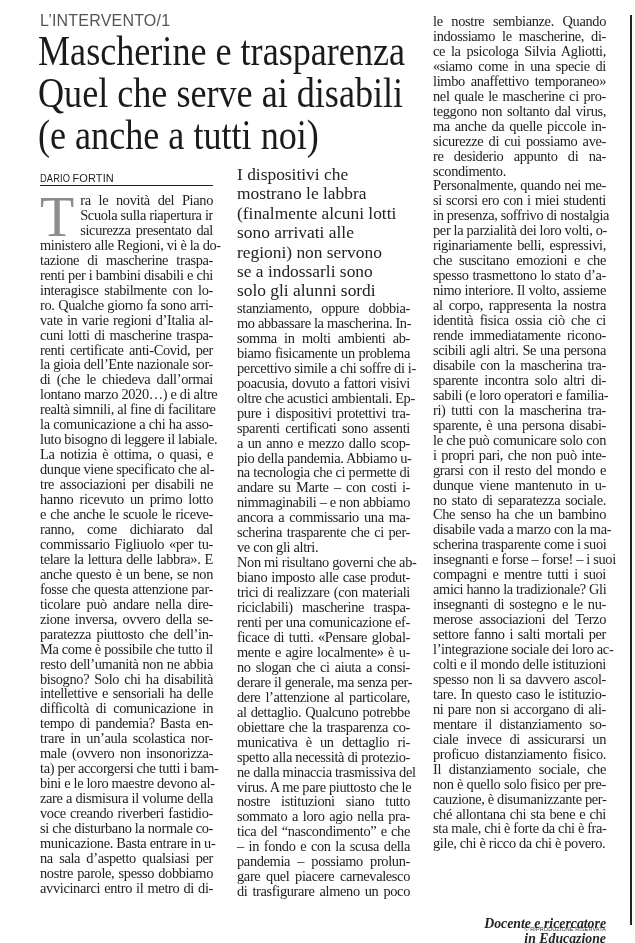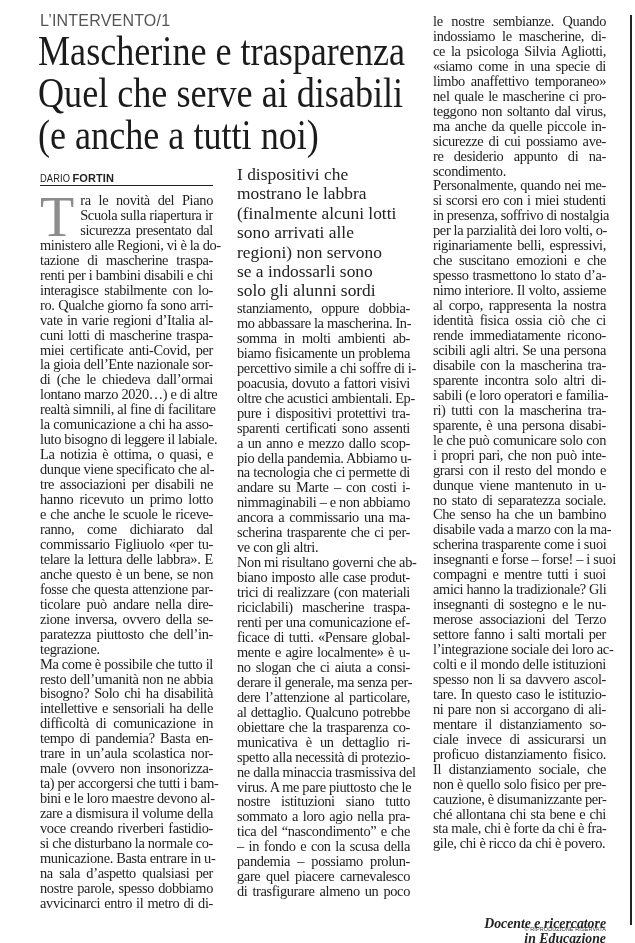--- a/index.html
+++ b/index.html
@@ -2,21 +2,21 @@
 <html><head>
   <meta charset="utf-8">
   <style>
     html, body { margin: 0; padding: 0; background: #ffffff; }
     body { width: 635px; height: 943px; position: relative; overflow: hidden; color: #1e1e1e; }
     .kicker { position: absolute; left: 40px; top: 12px; font-family: "Liberation Sans", sans-serif; font-weight: normal; font-size: 16px; color: #555555; letter-spacing: 0.2px; }
     .headline { position: absolute; left: 38px; top: 30px; width: 380px; font-family: "Liberation Serif", serif; font-size: 42px; line-height: 42px; color: #1b1b1b; transform: scaleX(0.86); transform-origin: left top; white-space: nowrap; }
     .headline div { margin: 0; }
     .byline { position: absolute; left: 40px; top: 172px; width: 173px; border-bottom: 1.5px solid #222; padding-bottom: 1px; font-family: "Liberation Sans", sans-serif; font-size: 11px; color: #222; letter-spacing: 0.1px; }
     .byline .first { transform: scaleX(0.85); display: inline-block; transform-origin: left; }
-    .byline .last { font-weight: bold; margin-left: -6px; text-align: right; }
+    .byline .last { font-weight: normal; margin-left: -6px; text-align: right; }
     .col { position: absolute; font-family: "Liberation Serif", serif; font-size: 14.4px; line-height: 14.95px; color: #222; text-align: justify; }
     .col .line { display: block; white-space: nowrap; text-align: justify; text-align-last: justify; letter-spacing: -0.35px; }
     .col .line.last { text-align-last: left; }
     #col1 { left: 40px; top: 193px; width: 173px; }
     #col2 { left: 237px; top: 301px; width: 173px; }
     #col3 { left: 433px; top: 14px; width: 173px; }
     .dropcap { float: left; font-family: "Liberation Serif", serif; font-size: 56px; line-height: 44px; color: #8c8c8c; margin: 2px 6px -4px 0; height: 44px; }
     .pullquote { position: absolute; left: 237px; top: 165px; width: 173px; font-family: "Liberation Serif", serif; font-size: 17.4px; line-height: 19.4px; color: #222; }
     .pullquote span { display: block; white-space: nowrap; }
     .signature { position: absolute; left: 433px; top: 917px; width: 173px; text-align: right; font-family: "Liberation Serif", serif; font-style: italic; font-weight: bold; font-size: 13.8px; line-height: 14.8px; color: #222; }
@@ -45,41 +45,40 @@
 <span class="line" style="display: block; overflow: hidden;">ra le novità del Piano</span>
     <span class="line" style="display: block; overflow: hidden;">Scuola sulla riapertura in</span>
     <span class="line" style="display: block; overflow: hidden;">sicurezza presentato dal</span>
     <span class="line">ministero alle Regioni, vi è la do-</span>
     <span class="line">tazione di mascherine traspa-</span>
     <span class="line">renti per i bambini disabili e chi</span>
     <span class="line">interagisce stabilmente con lo-</span>
     <span class="line">ro. Qualche giorno fa sono arri-</span>
     <span class="line">vate in varie regioni d’Italia al-</span>
     <span class="line">cuni lotti di mascherine traspa-</span>
-    <span class="line">miei certificate anti-Covid, per</span>
+    <span class="line">renti certificate anti-Covid, per</span>
     <span class="line">la gioia dell’Ente nazionale sor-</span>
     <span class="line">di (che le chiedeva dall’ormai</span>
     <span class="line">lontano marzo 2020…) e di altre</span>
     <span class="line">realtà simnili, al fine di facilitare</span>
     <span class="line">la comunicazione a chi ha asso-</span>
     <span class="line">luto bisogno di leggere il labiale.</span>
     <span class="line">La notizia è ottima, o quasi, e</span>
     <span class="line">dunque viene specificato che al-</span>
     <span class="line">tre associazioni per disabili ne</span>
     <span class="line">hanno ricevuto un primo lotto</span>
     <span class="line">e che anche le scuole le riceve-</span>
     <span class="line">ranno, come dichiarato dal</span>
     <span class="line">commissario Figliuolo «per tu-</span>
     <span class="line">telare la lettura delle labbra». E</span>
     <span class="line">anche questo è un bene, se non</span>
     <span class="line">fosse che questa attenzione par-</span>
     <span class="line">ticolare può andare nella dire-</span>
     <span class="line">zione inversa, ovvero della se-</span>
     <span class="line">paratezza piuttosto che dell’in-</span>
-    <span class="line last">tegrazione.</span>
     <span class="line">Ma come è possibile che tutto il</span>
     <span class="line">resto dell’umanità non ne abbia</span>
     <span class="line">bisogno? Solo chi ha disabilità</span>
     <span class="line">intellettive e sensoriali ha delle</span>
     <span class="line">difficoltà di comunicazione in</span>
     <span class="line">tempo di pandemia? Basta en-</span>
     <span class="line">trare in un’aula scolastica nor-</span>
     <span class="line">male (ovvero non insonorizza-</span>
     <span class="line">ta) per accorgersi che tutti i bam-</span>
     <span class="line">bini e le loro maestre devono al-</span>

